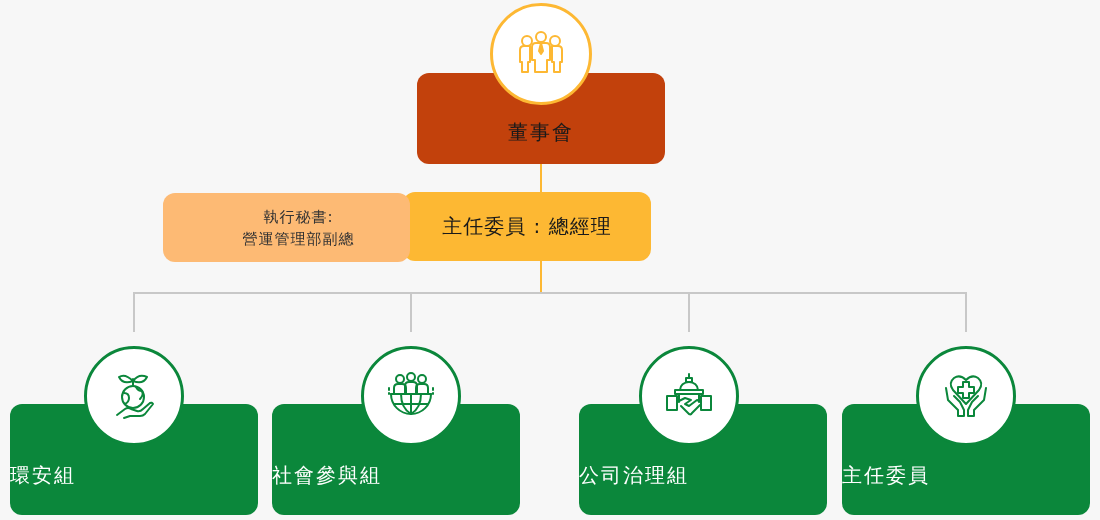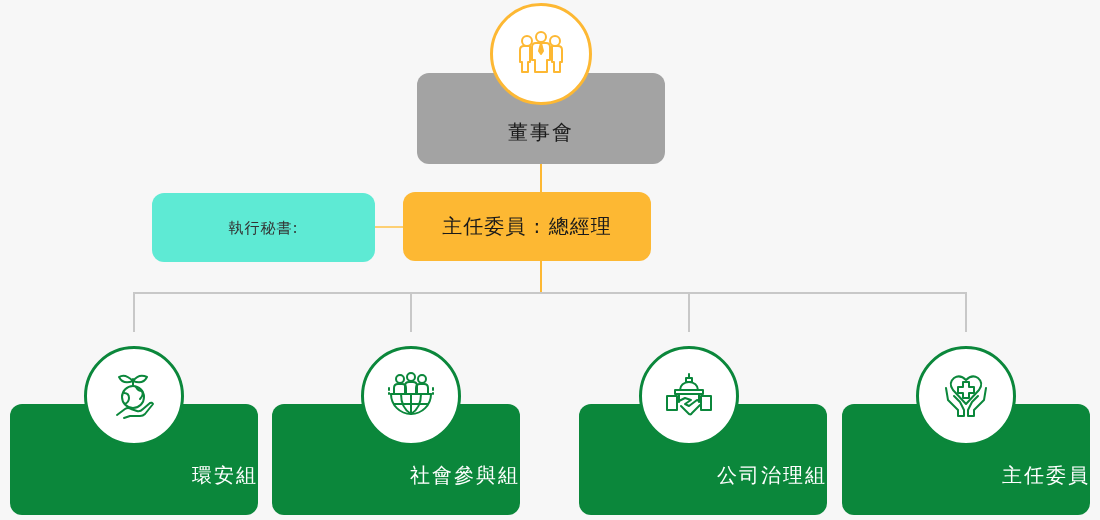--- a/index.html
+++ b/index.html
@@ -1,31 +1,31 @@
 <!DOCTYPE html>
 <html><head>
 <meta charset="utf-8">
 <style>
   html, body { margin:0; padding:0; }
   body {
     width:1100px; height:520px; background:#f7f7f7; position:relative; overflow:hidden;
     font-family: "DejaVu Sans", "Liberation Sans", sans-serif;
   }
   .box { position:absolute; border-radius:12px; display:flex; align-items:center; justify-content:center; text-align:center; }
-  .board { left:417px; top:73px; width:248px; height:91px; background:#a3a3a3; }
+  .board { left:417px; top:73px; width:248px; height:91px; background:#c2410c; }
   .board .label { font-size:20px; color:#1a1a1a; margin-top:28px; letter-spacing:2px; }
   .manager { left:403px; top:192px; width:248px; height:69px; background:#fdb833; }
   .manager .label { font-size:20px; color:#1a1a1a; letter-spacing:1px; }
-  .secretary { left:152px; top:193px; width:223px; height:69px; background:#5eead4; flex-direction:column; }
+  .secretary { left:163px; top:193px; width:223px; height:69px; background:#fdba74; flex-direction:column;padding-left:24px; }
   .secretary .label { font-size:15px; color:#333; line-height:22px; letter-spacing:1px; }
   .circle { position:absolute; border-radius:50%; background:#fff; display:flex; align-items:center; justify-content:center; box-sizing:border-box; }
   .board-circle { left:490px; top:3px; width:102px; height:102px; border:3px solid #fdb833; }
   .line { position:absolute; }
   .group { position:absolute; top:404px; width:248px; height:111px; background:#0b873b; border-radius:12px; }
-  .group .label { position:absolute; left:0; right:0; top:58px; text-align:right; color:#fff; font-size:20px; letter-spacing:2px; }
+  .group .label { position:absolute; left:0; right:0; top:58px; text-align:left; color:#fff; font-size:20px; letter-spacing:2px; }
   .group-circle { top:346px; width:100px; height:100px; border:3px solid #0b873b; }
 </style>
 </head>
 <body>
 
 <div class="line" style="left:540px;top:164px;width:2px;height:28px;background:#fdb833;"></div>
 <div class="line" style="left:375px;top:226px;width:42px;height:2px;background:#fdd074;"></div>
 <div class="line" style="left:540px;top:261px;width:2px;height:32px;background:#fdb833;"></div>
 <div class="line" style="left:133px;top:292px;width:834px;height:2px;background:#c8c8c8;"></div>
 <div class="line" style="left:133px;top:292px;width:2px;height:40px;background:#c8c8c8;"></div>
@@ -47,20 +47,21 @@
     <path d="M26 15 l-2 8 l2 3 l2 -3 z" fill="#fdb833"></path>
   </svg>
 </div>
 
 <div class="box manager">
   <span class="label">主任委員 : 總經理</span>
 </div>
 
 <div class="box secretary">
   <span class="label">執行秘書:</span>
+  <span class="label">營運管理部副總</span>
 </div>
 
 <div class="group" style="left:10px;">
   <span class="label">環安組</span>
 </div>
 <div class="circle group-circle" style="left:84px;">
   <svg width="50" height="50" viewBox="0 0 50 50" fill="none" stroke="#0b873b" stroke-width="2" stroke-linecap="round" stroke-linejoin="round">
     <path d="M24 14 V8"></path>
       <path d="M24 10 q-8 -8 -14 -4 q4 8 14 4z"></path>
       <path d="M24 10 q6 -8 14 -4 q-4 8 -14 4z"></path>

